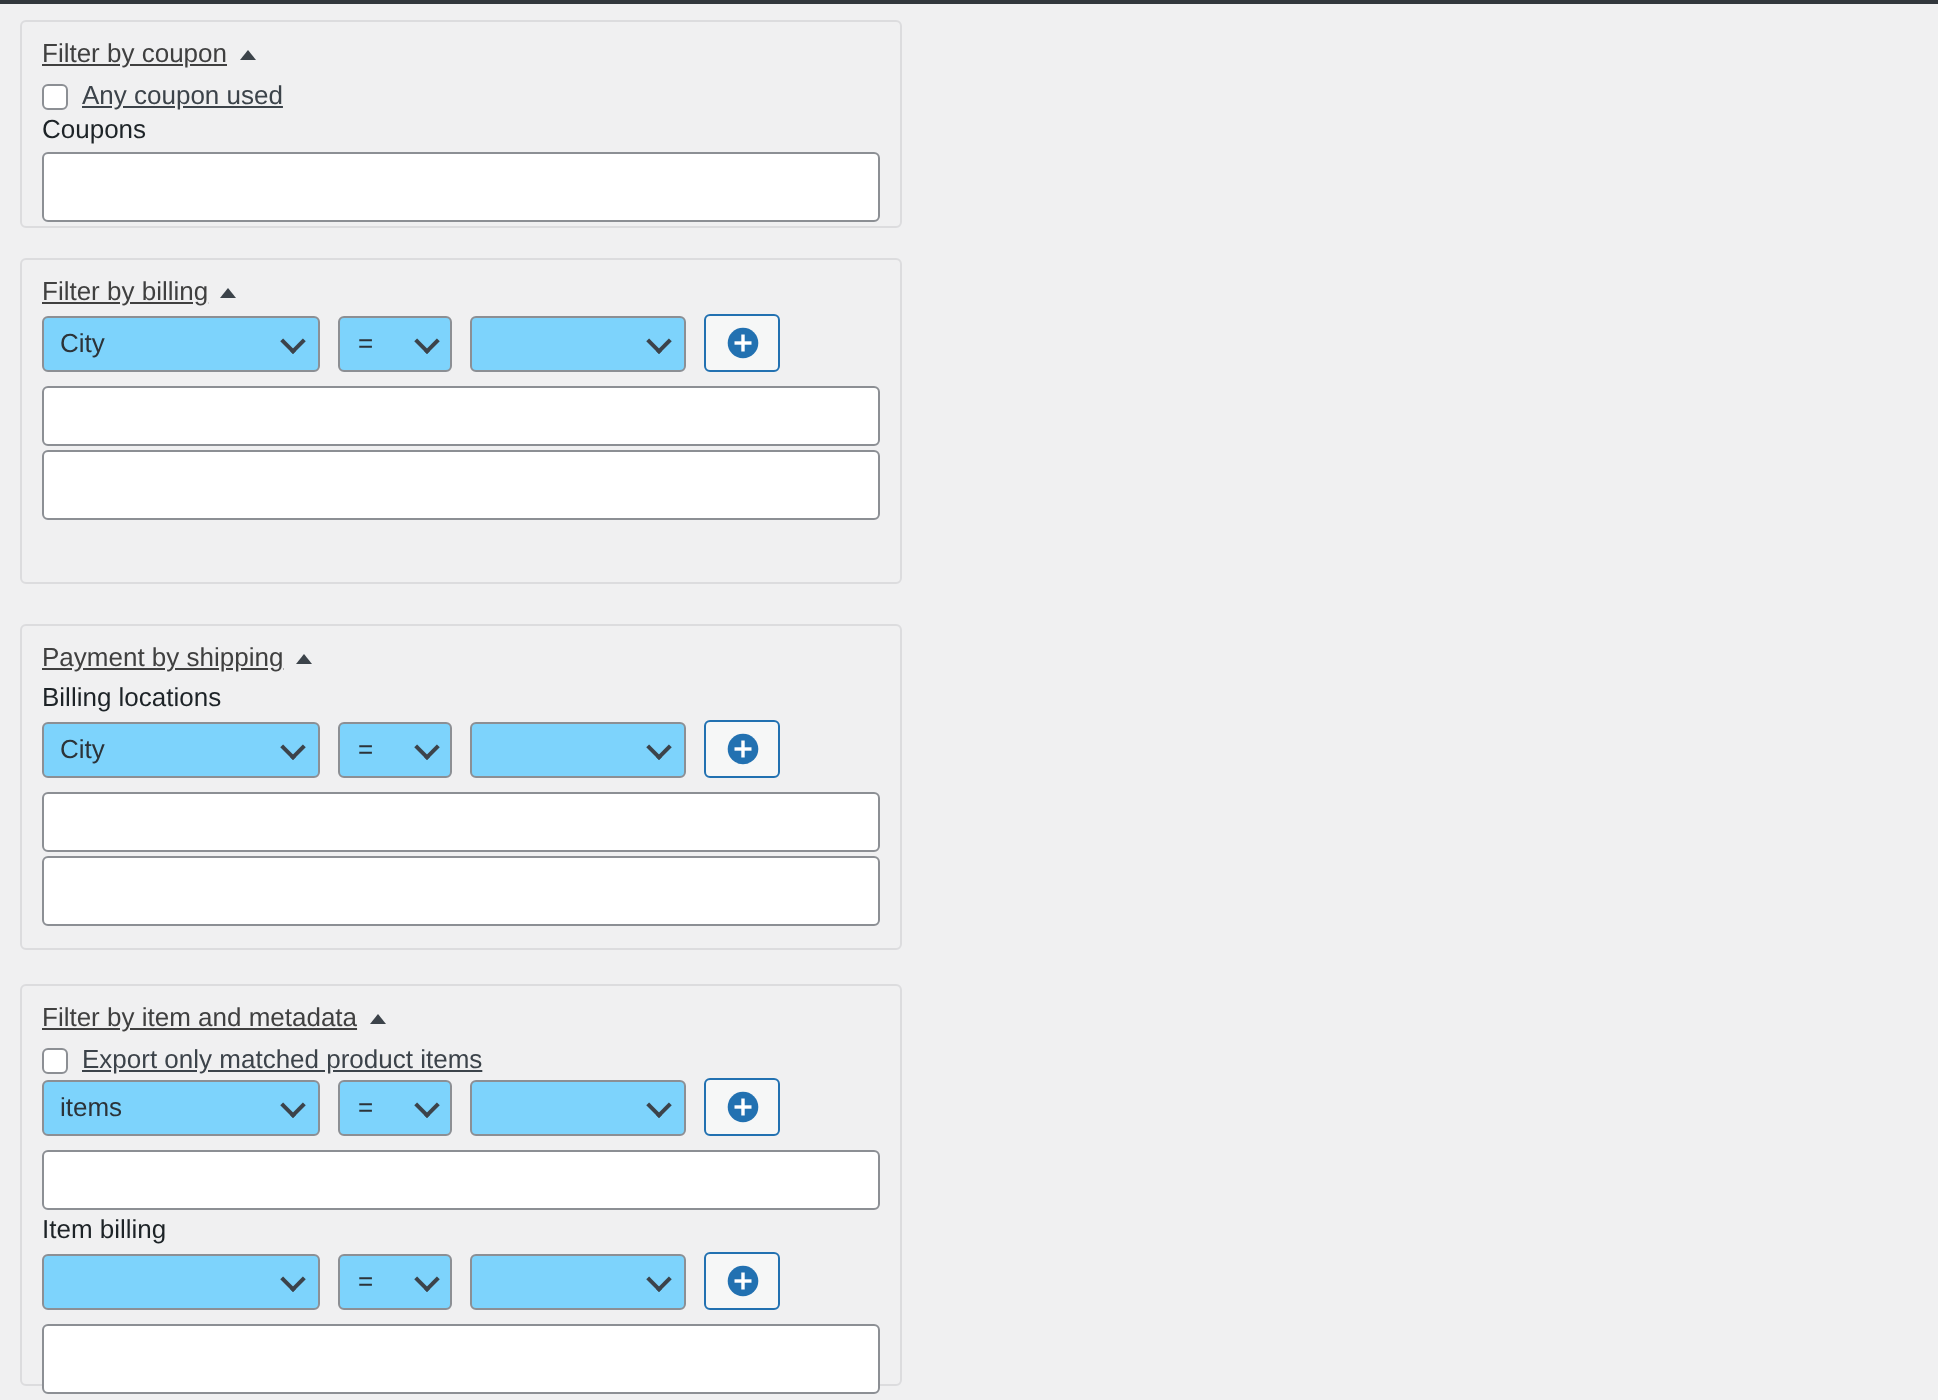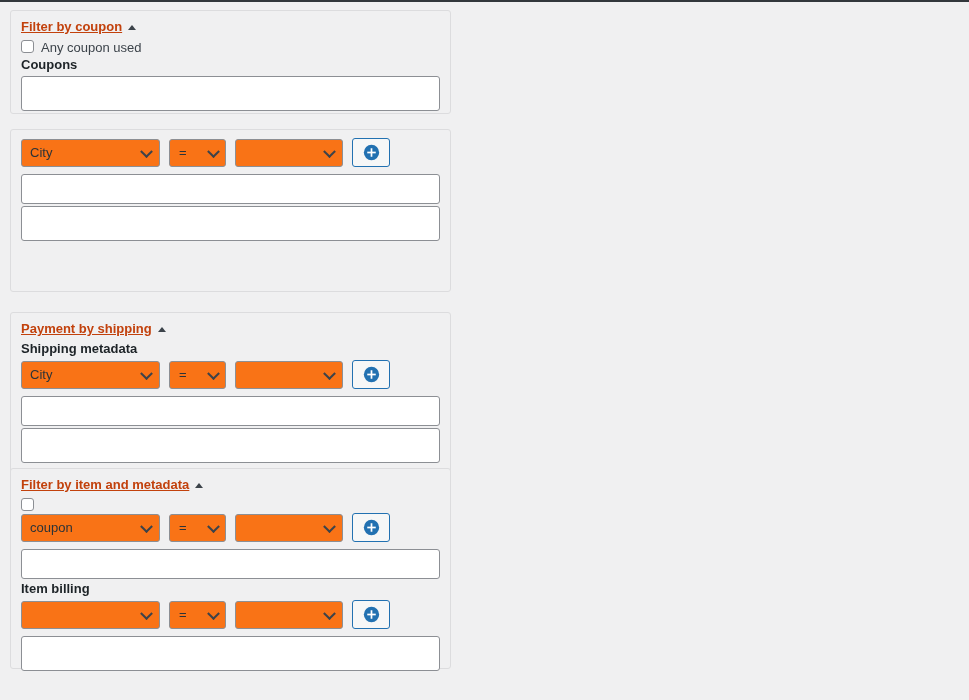--- a/index.html
+++ b/index.html
@@ -34,22 +34,22 @@
     left: 10px;
     width: 441px;
     box-sizing: border-box;
     background: #f0f0f1;
     border: 1px solid #dcdcde;
     border-radius: 3px;
     padding: 8px 10px 10px 10px;
   }
   .panel-header {
     font-size: 13px;
-    font-weight: bold;
-    color: #c2410c;
+    font-weight: normal;
+    color: #404040;
     text-decoration: underline;
     display: inline-block;
     letter-spacing: 0px;
     line-height: 16px;
     cursor: pointer;
     margin: 0 0 2px 0;
   }
   .panel-header-row {
     display: flex;
     align-items: center;
@@ -61,58 +61,59 @@
     width: 0; height: 0;
     border-left: 4px solid transparent;
     border-right: 4px solid transparent;
     border-bottom: 5px solid #3c434a;
     margin-left: 2px;
     margin-bottom: 2px;
     cursor: pointer;
   }
   .checkbox-row {
     display: flex;
-    align-items: flex-start;
+    align-items: flex-end;
     gap: 7px;
     margin: 3px 0 2px 0;
+    text-decoration: underline;
   }
   .cbox {
     width: 13px;
     height: 13px;
     box-sizing: border-box;
     border: 1px solid #8c8f94;
     border-radius: 3px;
     background: #fff;
     flex: 0 0 auto;
     cursor: pointer;
   }
   .cbox-label {
     font-size: 13px;
     color: #3c434a;
     line-height: 15px;
   }
   .field-label {
     font-size: 13px;
-    font-weight: bold;
+    font-weight: normal;
     color: #1d2327;
     display: block;
     margin: 2px 0 3px 0;
     line-height: 16px;
   }
   .filter-row {
     display: flex;
     align-items: center;
     gap: 9px;
     margin-bottom: 7px;
   }
   .sel {
     position: relative;
     box-sizing: border-box;
     height: 28px;
-    background: #f97316;
+    background: #7dd3fc;
     border: 1px solid #8c8f94;
     border-radius: 3px;
     display: flex;
     align-items: center;
     padding: 0 24px 0 8px;
     font-size: 13px;
     color: #2c3338;
     cursor: pointer;
     white-space: nowrap;
     overflow: hidden;
@@ -170,20 +171,24 @@
     </div>
     <div class="checkbox-row">
       <span class="cbox"></span>
       <span class="cbox-label">Any coupon used</span>
     </div>
     <span class="field-label">Coupons</span>
     <div class="text-input coupons"></div>
   </div>
 
   <div class="panel" style="top:127px; height:163px;">
+    <div class="panel-header-row">
+      <span class="panel-header">Filter by billing</span>
+      <span class="caret"></span>
+    </div>
     <div class="filter-row">
       <div class="sel w-key">
         <span>City</span>
         <span class="chev"></span>
       </div>
       <div class="sel w-op">
         <span>=</span>
         <span class="chev"></span>
       </div>
       <div class="sel w-val">
@@ -202,21 +207,21 @@
     </div>
     <div class="text-input"></div>
     <div class="text-input tall"></div>
   </div>
 
   <div class="panel" style="top:310px; height:163px;">
     <div class="panel-header-row">
       <span class="panel-header">Payment by shipping</span>
       <span class="caret"></span>
     </div>
-    <span class="field-label">Shipping metadata</span>
+    <span class="field-label">Billing locations</span>
     <div class="filter-row">
       <div class="sel w-key">
         <span>City</span>
         <span class="chev"></span>
       </div>
       <div class="sel w-op">
         <span>=</span>
         <span class="chev"></span>
       </div>
       <div class="sel w-val">
@@ -230,31 +235,32 @@
             <rect x="9" y="5" width="2" height="10" fill="#ffffff"></rect>
             <rect x="5" y="9" width="10" height="2" fill="#ffffff"></rect>
           </svg>
         </span>
       </div>
     </div>
     <div class="text-input"></div>
     <div class="text-input tall"></div>
   </div>
 
-  <div class="panel" style="top:466px; height:201px;">
+  <div class="panel" style="top:490px; height:201px;">
     <div class="panel-header-row">
       <span class="panel-header">Filter by item and metadata</span>
       <span class="caret"></span>
     </div>
     <div class="checkbox-row">
       <span class="cbox"></span>
+      <span class="cbox-label">Export only matched product items</span>
     </div>
     <div class="filter-row">
       <div class="sel w-key">
-        <span>coupon</span>
+        <span>items</span>
         <span class="chev"></span>
       </div>
       <div class="sel w-op">
         <span>=</span>
         <span class="chev"></span>
       </div>
       <div class="sel w-val">
         <span></span>
         <span class="chev"></span>
       </div>

